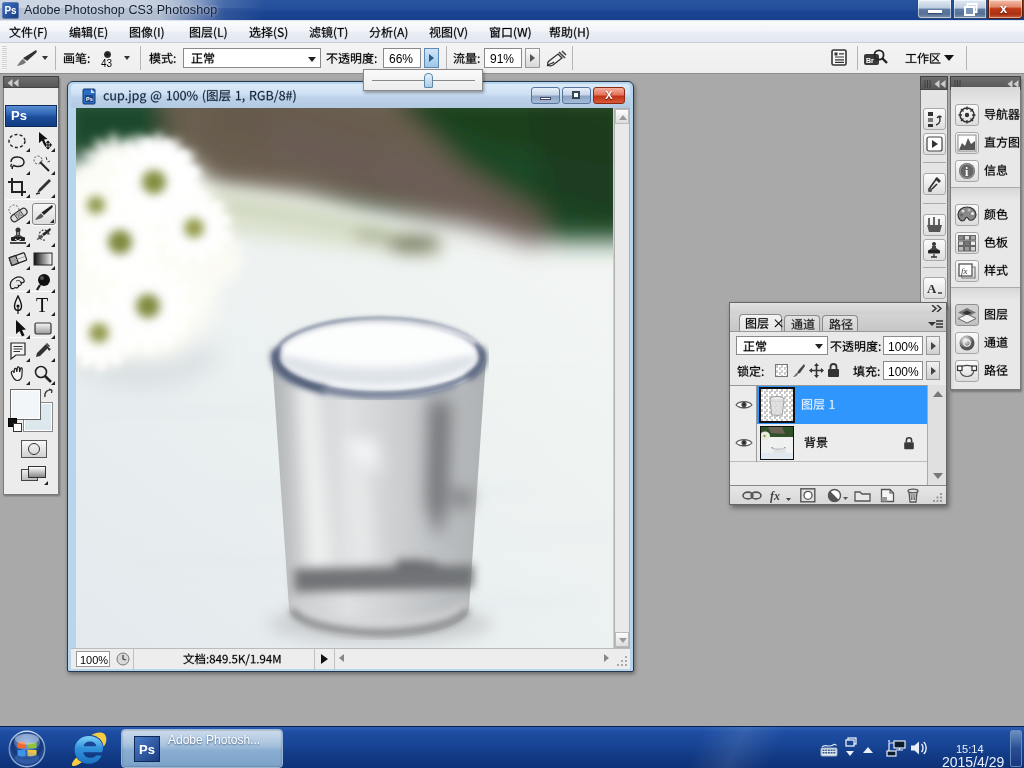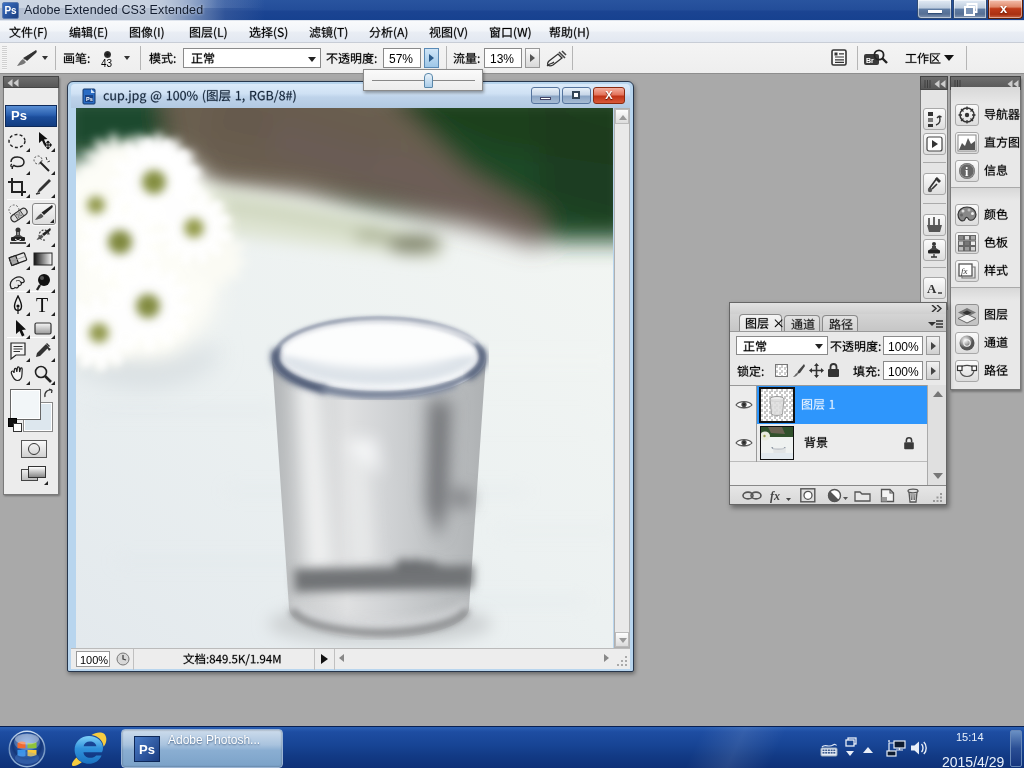--- a/index.html
+++ b/index.html
@@ -10,21 +10,21 @@
 
 <div class="abs" style="left:0;top:0;width:1024px;height:21px;
 background:linear-gradient(to bottom,#29549f 0%,#234d99 48%,#1b4492 52%,#16418f 100%);">
 <div class="abs" style="left:0;top:0;width:265px;height:21px;
 background:linear-gradient(to right,#b5c0d2 0%,#b2bed0 60%,rgba(70,100,160,0.5) 85%,rgba(35,77,153,0) 100%);"></div>
 <div class="abs" style="left:0;top:0;width:265px;height:8px;
 background:linear-gradient(to right,#cdd6e3 0%,#c8d2e0 55%,rgba(120,150,200,0.3) 82%,rgba(35,77,153,0) 100%);"></div>
 <div class="abs" style="left:2px;top:2px;width:17px;height:17px;border-radius:2px;
 background:linear-gradient(135deg,#3a6fc4,#1b3e7e);border:1px solid #5a7ab0;
 color:#fff;font-size:10px;font-weight:bold;text-align:center;line-height:15px">Ps</div>
-<div class="abs" style="left:24px;top:3px;font-size:12.5px;color:#141e30;letter-spacing:0.1px;text-shadow:0 0 3px #d6dde8">Adobe Extended CS3 Extended</div>
+<div class="abs" style="left:24px;top:3px;font-size:12.5px;color:#141e30;letter-spacing:0.1px;text-shadow:0 0 3px #d6dde8">Adobe Photoshop CS3 Photoshop</div>
 <div class="abs" style="left:0;top:20px;width:1024px;height:1px;background:#dfe5ee"></div>
 </div>
 
 <div class="abs" style="left:917px;top:0;width:106px;height:19px">
  <div class="abs" style="left:0;top:0;width:35px;height:19px;border:1px solid #2e4a74;border-top:none;border-radius:0 0 0 4px;
   background:linear-gradient(to bottom,#e2ebf5 0%,#bccbdd 45%,#5f7ca4 50%,#566f94 78%,#8195b2 100%);box-shadow:0 0 0 1px rgba(255,255,255,0.5) inset">
    <div class="abs" style="left:10px;top:10px;width:14px;height:3px;background:#fff;box-shadow:0 1px 1px #2c4a74"></div>
     </div>
  <div class="abs" style="left:36px;top:0;width:34px;height:19px;border:1px solid #2e4a74;border-top:none;
   background:linear-gradient(to bottom,#e2ebf5 0%,#bccbdd 45%,#5f7ca4 50%,#566f94 78%,#8195b2 100%);box-shadow:0 0 0 1px rgba(255,255,255,0.5) inset">
@@ -97,29 +97,29 @@
       </svg>
  <div class="abs" style="left:183px;top:5px;width:138px;height:20px;background:#fff;border:1px solid #8a8a8a">
    <svg style="position:absolute;left:7px;top:3px;" width="25" height="15" viewBox="0 -10.8 25 15">
           <path d="M2.3 -6.1V-0.5H0.6V0.4H11.4V-0.5H6.8V-4.2H10.5V-5.1H6.8V-8.3H11.0V-9.2H1.1V-8.3H5.8V-0.5H3.2V-6.1Z M15.8 -5.9H20.3V-4.7H15.8ZM13.8 -3.0V0.4H14.7V-2.2H17.7V1.0H18.6V-2.2H21.4V-0.5C21.4 -0.4 21.4 -0.3 21.2 -0.3C21.0 -0.3 20.3 -0.3 19.6 -0.3C19.7 -0.1 19.9 0.2 19.9 0.5C20.9 0.5 21.5 0.5 21.9 0.3C22.2 0.2 22.3 -0.0 22.3 -0.5V-3.0H18.6V-4.0H21.2V-6.6H14.9V-4.0H17.7V-3.0ZM14.0 -9.6C14.4 -9.2 14.8 -8.6 15.0 -8.2H13.0V-5.6H13.9V-7.4H22.2V-5.6H23.1V-8.2H18.5V-10.1H17.6V-8.2H15.1L15.8 -8.6C15.6 -9.0 15.2 -9.5 14.8 -10.0ZM21.2 -10.0C20.9 -9.6 20.5 -8.9 20.1 -8.5L20.9 -8.2C21.2 -8.6 21.7 -9.1 22.1 -9.7Z" fill="#000" stroke="#000" stroke-width="0.22"></path>
         </svg>
    <div class="abs" style="left:124px;top:8px;width:0;height:0;border-left:4px solid transparent;border-right:4px solid transparent;border-top:5px solid #222"></div>
  </div>
  <svg style="position:absolute;left:326px;top:9px;" width="52" height="15" viewBox="0 -10.8 52 15">
         <path d="M6.7 -5.7C8.1 -4.8 9.9 -3.4 10.8 -2.4L11.5 -3.1C10.6 -4.1 8.8 -5.4 7.4 -6.3ZM0.8 -9.2V-8.3H6.2C5.0 -6.3 2.9 -4.2 0.5 -3.1C0.7 -2.9 1.0 -2.5 1.1 -2.3C2.8 -3.1 4.3 -4.4 5.5 -5.8V0.9H6.5V-7.0C6.8 -7.4 7.1 -7.9 7.3 -8.3H11.2V-9.2Z M12.7 -9.2C13.4 -8.6 14.2 -7.8 14.6 -7.2L15.3 -7.7C15.0 -8.3 14.1 -9.1 13.4 -9.7ZM22.2 -9.9C20.8 -9.6 18.2 -9.4 16.1 -9.3C16.1 -9.1 16.2 -8.8 16.3 -8.6C17.2 -8.7 18.1 -8.7 19.1 -8.8V-7.9H15.8V-7.2H18.6C17.8 -6.3 16.5 -5.5 15.4 -5.2C15.6 -5.0 15.8 -4.7 15.9 -4.5C17.1 -5.0 18.3 -5.8 19.1 -6.7V-5.1H20.0V-6.8C20.8 -5.8 22.0 -5.0 23.1 -4.6C23.2 -4.8 23.4 -5.1 23.6 -5.2C22.5 -5.6 21.3 -6.3 20.5 -7.2H23.4V-7.9H20.0V-8.9C21.0 -9.0 22.0 -9.1 22.8 -9.3ZM16.7 -4.8V-4.1H18.1C17.9 -2.8 17.4 -1.9 15.7 -1.4C15.9 -1.2 16.1 -0.9 16.2 -0.7C18.1 -1.4 18.7 -2.5 18.9 -4.1H20.4C20.3 -3.7 20.2 -3.4 20.1 -3.1H22.1C22.0 -2.2 21.9 -1.8 21.8 -1.6C21.7 -1.5 21.6 -1.5 21.4 -1.5C21.2 -1.5 20.6 -1.5 20.0 -1.6C20.1 -1.4 20.2 -1.1 20.2 -0.9C20.8 -0.8 21.4 -0.8 21.7 -0.9C22.0 -0.9 22.2 -0.9 22.4 -1.1C22.7 -1.4 22.8 -2.0 23.0 -3.4C23.0 -3.5 23.0 -3.7 23.0 -3.7H21.1L21.3 -4.8ZM15.0 -5.5H12.7V-4.6H14.1V-1.0C13.6 -0.8 13.1 -0.3 12.5 0.2L13.1 1.0C13.8 0.2 14.5 -0.4 14.9 -0.4C15.2 -0.4 15.6 -0.1 16.0 0.2C16.8 0.7 17.8 0.8 19.2 0.8C20.4 0.8 22.4 0.8 23.3 0.7C23.4 0.4 23.5 -0.0 23.6 -0.2C22.4 -0.1 20.6 -0.0 19.2 -0.0C17.9 -0.0 16.9 -0.1 16.2 -0.6C15.6 -0.9 15.3 -1.2 15.0 -1.2Z M28.1 -5.4V-3.0H25.8V-5.4ZM28.1 -6.2H25.8V-8.5H28.1ZM25.0 -9.3V-1.1H25.8V-2.2H28.9V-9.3ZM34.2 -8.7V-6.6H30.9V-8.7ZM30.0 -9.6V-5.3C30.0 -3.4 29.8 -1.1 27.8 0.4C28.0 0.6 28.3 0.9 28.4 1.0C29.8 -0.0 30.4 -1.5 30.7 -2.9H34.2V-0.2C34.2 -0.0 34.2 0.1 33.9 0.1C33.7 0.1 33.0 0.1 32.2 0.0C32.3 0.3 32.5 0.7 32.5 0.9C33.6 0.9 34.2 0.9 34.6 0.8C35.0 0.6 35.1 0.3 35.1 -0.2V-9.6ZM34.2 -5.8V-3.7H30.8C30.9 -4.2 30.9 -4.8 30.9 -5.3V-5.8Z M40.6 -7.7V-6.7H38.7V-5.9H40.6V-3.9H45.3V-5.9H47.2V-6.7H45.3V-7.7H44.4V-6.7H41.5V-7.7ZM44.4 -5.9V-4.7H41.5V-5.9ZM45.1 -2.4C44.6 -1.8 43.8 -1.3 42.9 -0.9C42.1 -1.3 41.4 -1.8 40.9 -2.4ZM38.9 -3.2V-2.4H40.4L40.0 -2.3C40.5 -1.6 41.2 -1.0 42.0 -0.6C40.8 -0.2 39.6 0.0 38.3 0.1C38.4 0.3 38.6 0.7 38.7 0.9C40.2 0.7 41.6 0.4 42.9 -0.1C44.1 0.4 45.5 0.8 47.0 1.0C47.1 0.7 47.4 0.4 47.5 0.2C46.2 0.1 45.0 -0.2 43.9 -0.6C45.0 -1.1 45.9 -1.9 46.4 -2.9L45.8 -3.2L45.7 -3.2ZM41.7 -9.9C41.8 -9.6 42.0 -9.2 42.2 -8.9H37.5V-5.6C37.5 -3.8 37.4 -1.3 36.4 0.6C36.7 0.6 37.1 0.8 37.2 1.0C38.3 -0.9 38.4 -3.7 38.4 -5.6V-8.0H47.4V-8.9H43.2C43.0 -9.3 42.8 -9.8 42.6 -10.1Z M49.7 -4.7C50.1 -4.7 50.5 -5.0 50.5 -5.5C50.5 -6.0 50.1 -6.4 49.7 -6.4C49.2 -6.4 48.9 -6.0 48.9 -5.5C48.9 -5.0 49.2 -4.7 49.7 -4.7ZM49.7 0.2C50.1 0.2 50.5 -0.2 50.5 -0.7C50.5 -1.2 50.1 -1.5 49.7 -1.5C49.2 -1.5 48.9 -1.2 48.9 -0.7C48.9 -0.2 49.2 0.2 49.7 0.2Z" fill="#000" stroke="#000" stroke-width="0.22"></path>
       </svg>
- <div class="abs" style="left:383px;top:5px;width:38px;height:20px;background:#fff;border:1px solid #8a8a8a;font-size:12px;color:#000;padding:3px 0 0 5px">57%</div>
+ <div class="abs" style="left:383px;top:5px;width:38px;height:20px;background:#fff;border:1px solid #8a8a8a;font-size:12px;color:#000;padding:3px 0 0 5px">66%</div>
  <div class="abs" style="left:424px;top:5px;width:15px;height:20px;background:linear-gradient(to bottom,#cfe5f7,#9ec7e8);border:1px solid #5a8ab5">
    <div class="abs" style="left:4px;top:5px;width:0;height:0;border-top:4px solid transparent;border-bottom:4px solid transparent;border-left:5px solid #2a5a8a"></div>
  </div>
  <div class="abs" style="left:446px;top:3px;width:1px;height:24px;background:#b5b5b5"></div>
  <svg style="position:absolute;left:453px;top:9px;" width="28" height="15" viewBox="0 -10.8 28 15">
         <path d="M6.9 -4.3V0.4H7.7V-4.3ZM4.8 -4.3V-3.1C4.8 -2.0 4.6 -0.7 3.2 0.3C3.4 0.5 3.7 0.7 3.8 0.9C5.4 -0.2 5.6 -1.8 5.6 -3.1V-4.3ZM9.1 -4.3V-0.5C9.1 0.2 9.1 0.4 9.3 0.6C9.5 0.7 9.7 0.8 10.0 0.8C10.1 0.8 10.4 0.8 10.5 0.8C10.8 0.8 11.0 0.7 11.1 0.6C11.3 0.5 11.4 0.4 11.4 0.2C11.5 -0.1 11.5 -0.7 11.6 -1.2C11.4 -1.3 11.1 -1.4 10.9 -1.6C10.9 -1.0 10.9 -0.6 10.9 -0.3C10.9 -0.2 10.8 -0.1 10.8 -0.0C10.7 0.0 10.6 0.0 10.5 0.0C10.4 0.0 10.2 0.0 10.2 0.0C10.1 0.0 10.0 0.0 10.0 -0.0C9.9 -0.1 9.9 -0.2 9.9 -0.4V-4.3ZM1.0 -9.3C1.7 -8.9 2.6 -8.2 3.1 -7.7L3.6 -8.4C3.2 -8.9 2.3 -9.5 1.5 -9.9ZM0.5 -6.0C1.2 -5.6 2.2 -5.1 2.7 -4.7L3.2 -5.4C2.7 -5.8 1.7 -6.3 1.0 -6.6ZM0.8 0.2 1.5 0.8C2.2 -0.3 3.1 -1.8 3.7 -3.1L3.1 -3.7C2.4 -2.3 1.4 -0.7 0.8 0.2ZM6.7 -9.9C6.9 -9.5 7.1 -9.0 7.2 -8.5H3.8V-7.7H6.2C5.7 -7.1 5.0 -6.2 4.8 -6.0C4.5 -5.8 4.2 -5.7 4.0 -5.7C4.0 -5.4 4.2 -5.0 4.2 -4.8C4.5 -4.9 5.1 -5.0 10.0 -5.3C10.3 -5.0 10.5 -4.7 10.6 -4.4L11.4 -4.9C10.9 -5.6 10.0 -6.7 9.2 -7.5L8.6 -7.1C8.9 -6.8 9.2 -6.4 9.5 -6.0L5.7 -5.8C6.2 -6.4 6.7 -7.1 7.2 -7.7H11.3V-8.5H8.2C8.0 -9.0 7.8 -9.6 7.5 -10.1Z M15.0 -8.0H21.0V-7.3H15.0ZM15.0 -9.2H21.0V-8.5H15.0ZM14.1 -9.7V-6.8H21.9V-9.7ZM12.6 -6.3V-5.6H23.4V-6.3ZM14.8 -3.3H17.5V-2.6H14.8ZM18.4 -3.3H21.3V-2.6H18.4ZM14.8 -4.5H17.5V-3.8H14.8ZM18.4 -4.5H21.3V-3.8H18.4ZM12.6 -0.0V0.7H23.5V-0.0H18.4V-0.7H22.5V-1.4H18.4V-2.0H22.2V-5.0H13.9V-2.0H17.5V-1.4H13.6V-0.7H17.5V-0.0Z M25.7 -4.7C26.1 -4.7 26.5 -5.0 26.5 -5.5C26.5 -6.0 26.1 -6.4 25.7 -6.4C25.2 -6.4 24.9 -6.0 24.9 -5.5C24.9 -5.0 25.2 -4.7 25.7 -4.7ZM25.7 0.2C26.1 0.2 26.5 -0.2 26.5 -0.7C26.5 -1.2 26.1 -1.5 25.7 -1.5C25.2 -1.5 24.9 -1.2 24.9 -0.7C24.9 -0.2 25.2 0.2 25.7 0.2Z" fill="#000" stroke="#000" stroke-width="0.22"></path>
       </svg>
- <div class="abs" style="left:484px;top:5px;width:38px;height:20px;background:#fff;border:1px solid #8a8a8a;font-size:12px;color:#000;padding:3px 0 0 5px">13%</div>
+ <div class="abs" style="left:484px;top:5px;width:38px;height:20px;background:#fff;border:1px solid #8a8a8a;font-size:12px;color:#000;padding:3px 0 0 5px">91%</div>
  <div class="abs" style="left:525px;top:5px;width:15px;height:20px;background:linear-gradient(to bottom,#fafafa,#d8d8d8);border:1px solid #999">
    <div class="abs" style="left:4px;top:5px;width:0;height:0;border-top:4px solid transparent;border-bottom:4px solid transparent;border-left:5px solid #555"></div>
  </div>
  
  <svg class="abs" style="left:545px;top:7px" width="24" height="18" viewBox="0 0 24 18">
   <path d="M14 2 L20 8 M17 1 L21 5" stroke="#444" stroke-width="1.6" fill="none"></path>
   <path d="M13 4 L17 8 L8 15 C6 16 4 16 3 15 C2 14 3 12 4 11 Z" fill="none" stroke="#333" stroke-width="1.3"></path>
   <path d="M2 16 C5 13 7 14 9 12" stroke="#333" stroke-width="1.2" fill="none"></path>
  </svg>
  <div class="abs" style="left:572px;top:3px;width:1px;height:24px;background:#b5b5b5"></div>
@@ -1047,15 +1047,15 @@
       <path d="M13.5 9 L13.5 11 M10 11 L17 11" stroke="#e8eef8" stroke-width="1.2"></path>
 <rect x="1" y="12" width="9" height="5" fill="#0c1a30" stroke="#e8eef8" stroke-width="1.2"></rect>
       <path d="M3 4 L3 12 M3 4 L8 4" stroke="#e8eef8" stroke-width="1.2" fill="none"></path>
 <path d="M2.2 2 L3.8 2 M3 1.2 L3 3.6" stroke="#e8eef8" stroke-width="1"></path>
     </svg>
 <svg class="abs" style="left:910px;top:13px" width="17" height="16" viewBox="0 0 17 16">
 <path d="M1 5.5 L4.5 5.5 L9 1.5 L9 14.5 L4.5 10.5 L1 10.5 Z" fill="#e8eef8"></path>
 <path d="M11.5 4 C13.5 6 13.5 10 11.5 12 M13.8 2 C17 5 17 11 13.8 14" fill="none" stroke="#e8eef8" stroke-width="1.4"></path>
     </svg>
 
- <div class="abs" style="left:956px;top:4px;font-size:11px;color:#e8f0fa">15:14</div>
+ <div class="abs" style="left:956px;top:16px;font-size:11px;color:#e8f0fa">15:14</div>
  <div class="abs" style="left:942px;top:27px;font-size:14px;color:#e8f0fa">2015/4/29</div>
  <div class="abs" style="left:1010px;top:3px;width:12px;height:37px;border:1px solid #6888b8;border-radius:2px;background:linear-gradient(to bottom,#6a90c4,#2a4e94 50%,#16367e)"></div>
 </div>
 </body></html>

